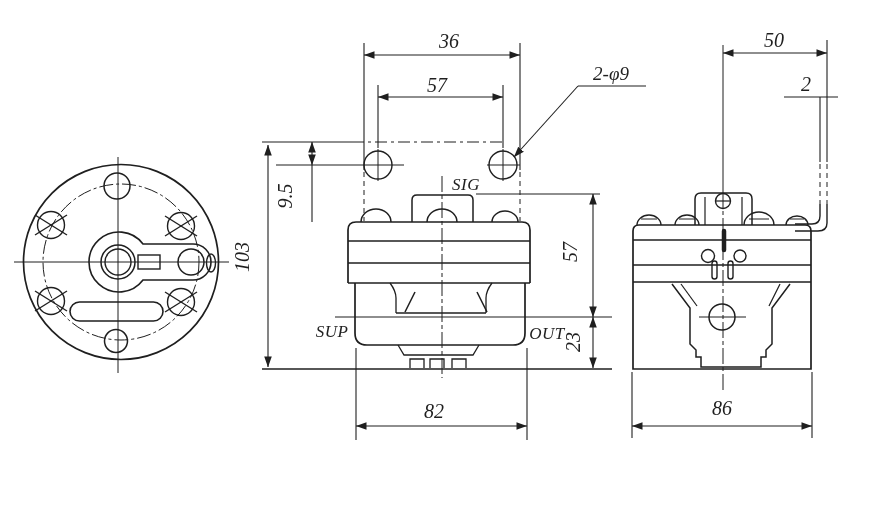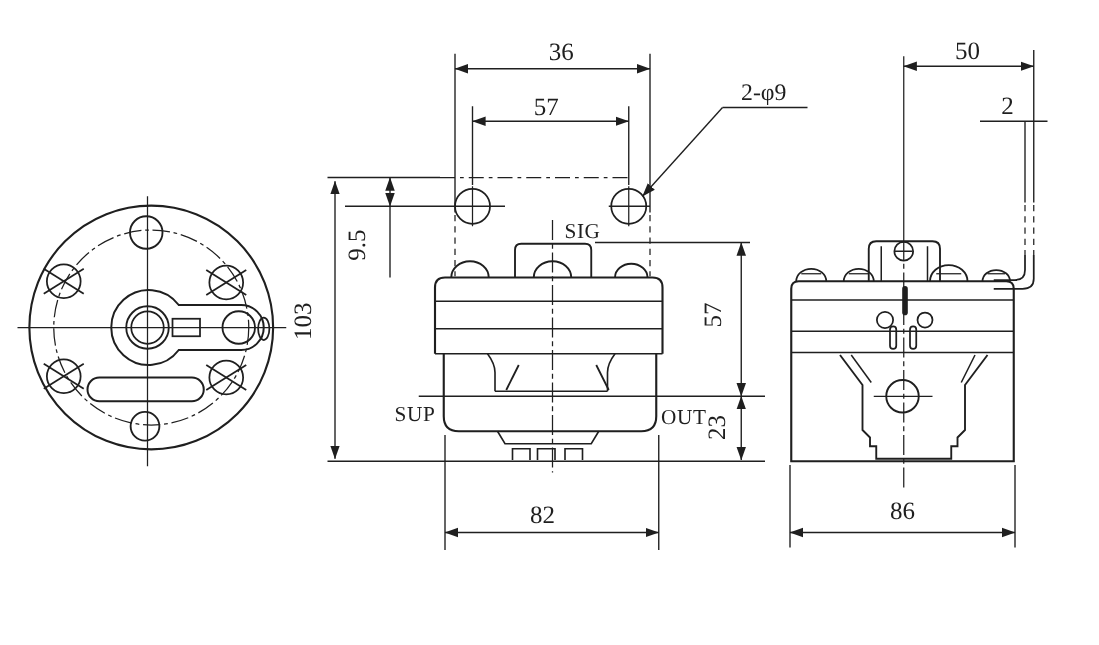--- a/index.html
+++ b/index.html
@@ -1,16 +1,16 @@
 <!DOCTYPE html>
 <html><head>
 <meta charset="utf-8">
 <style>
   html,body{margin:0;padding:0;background:#ffffff;}
-  .page{width:879px;height:516px;background:#ffffff;position:relative;overflow:hidden;}
+  .page{width:879px;height:516px;background:#ffffff;position:relative;overflow:hidden;font-style:italic;}
   svg{display:block;}
   .stroke{stroke:#1f1f1f;fill:none;}
   text{fill:#1f1f1f;font-family:"Liberation Serif", serif;}
   .dimnum{font-size:20px;}
   .portlbl{font-size:17px;letter-spacing:0.5px;}
   .callout{font-size:19px;}
 </style>
 </head>
 <body>
 

